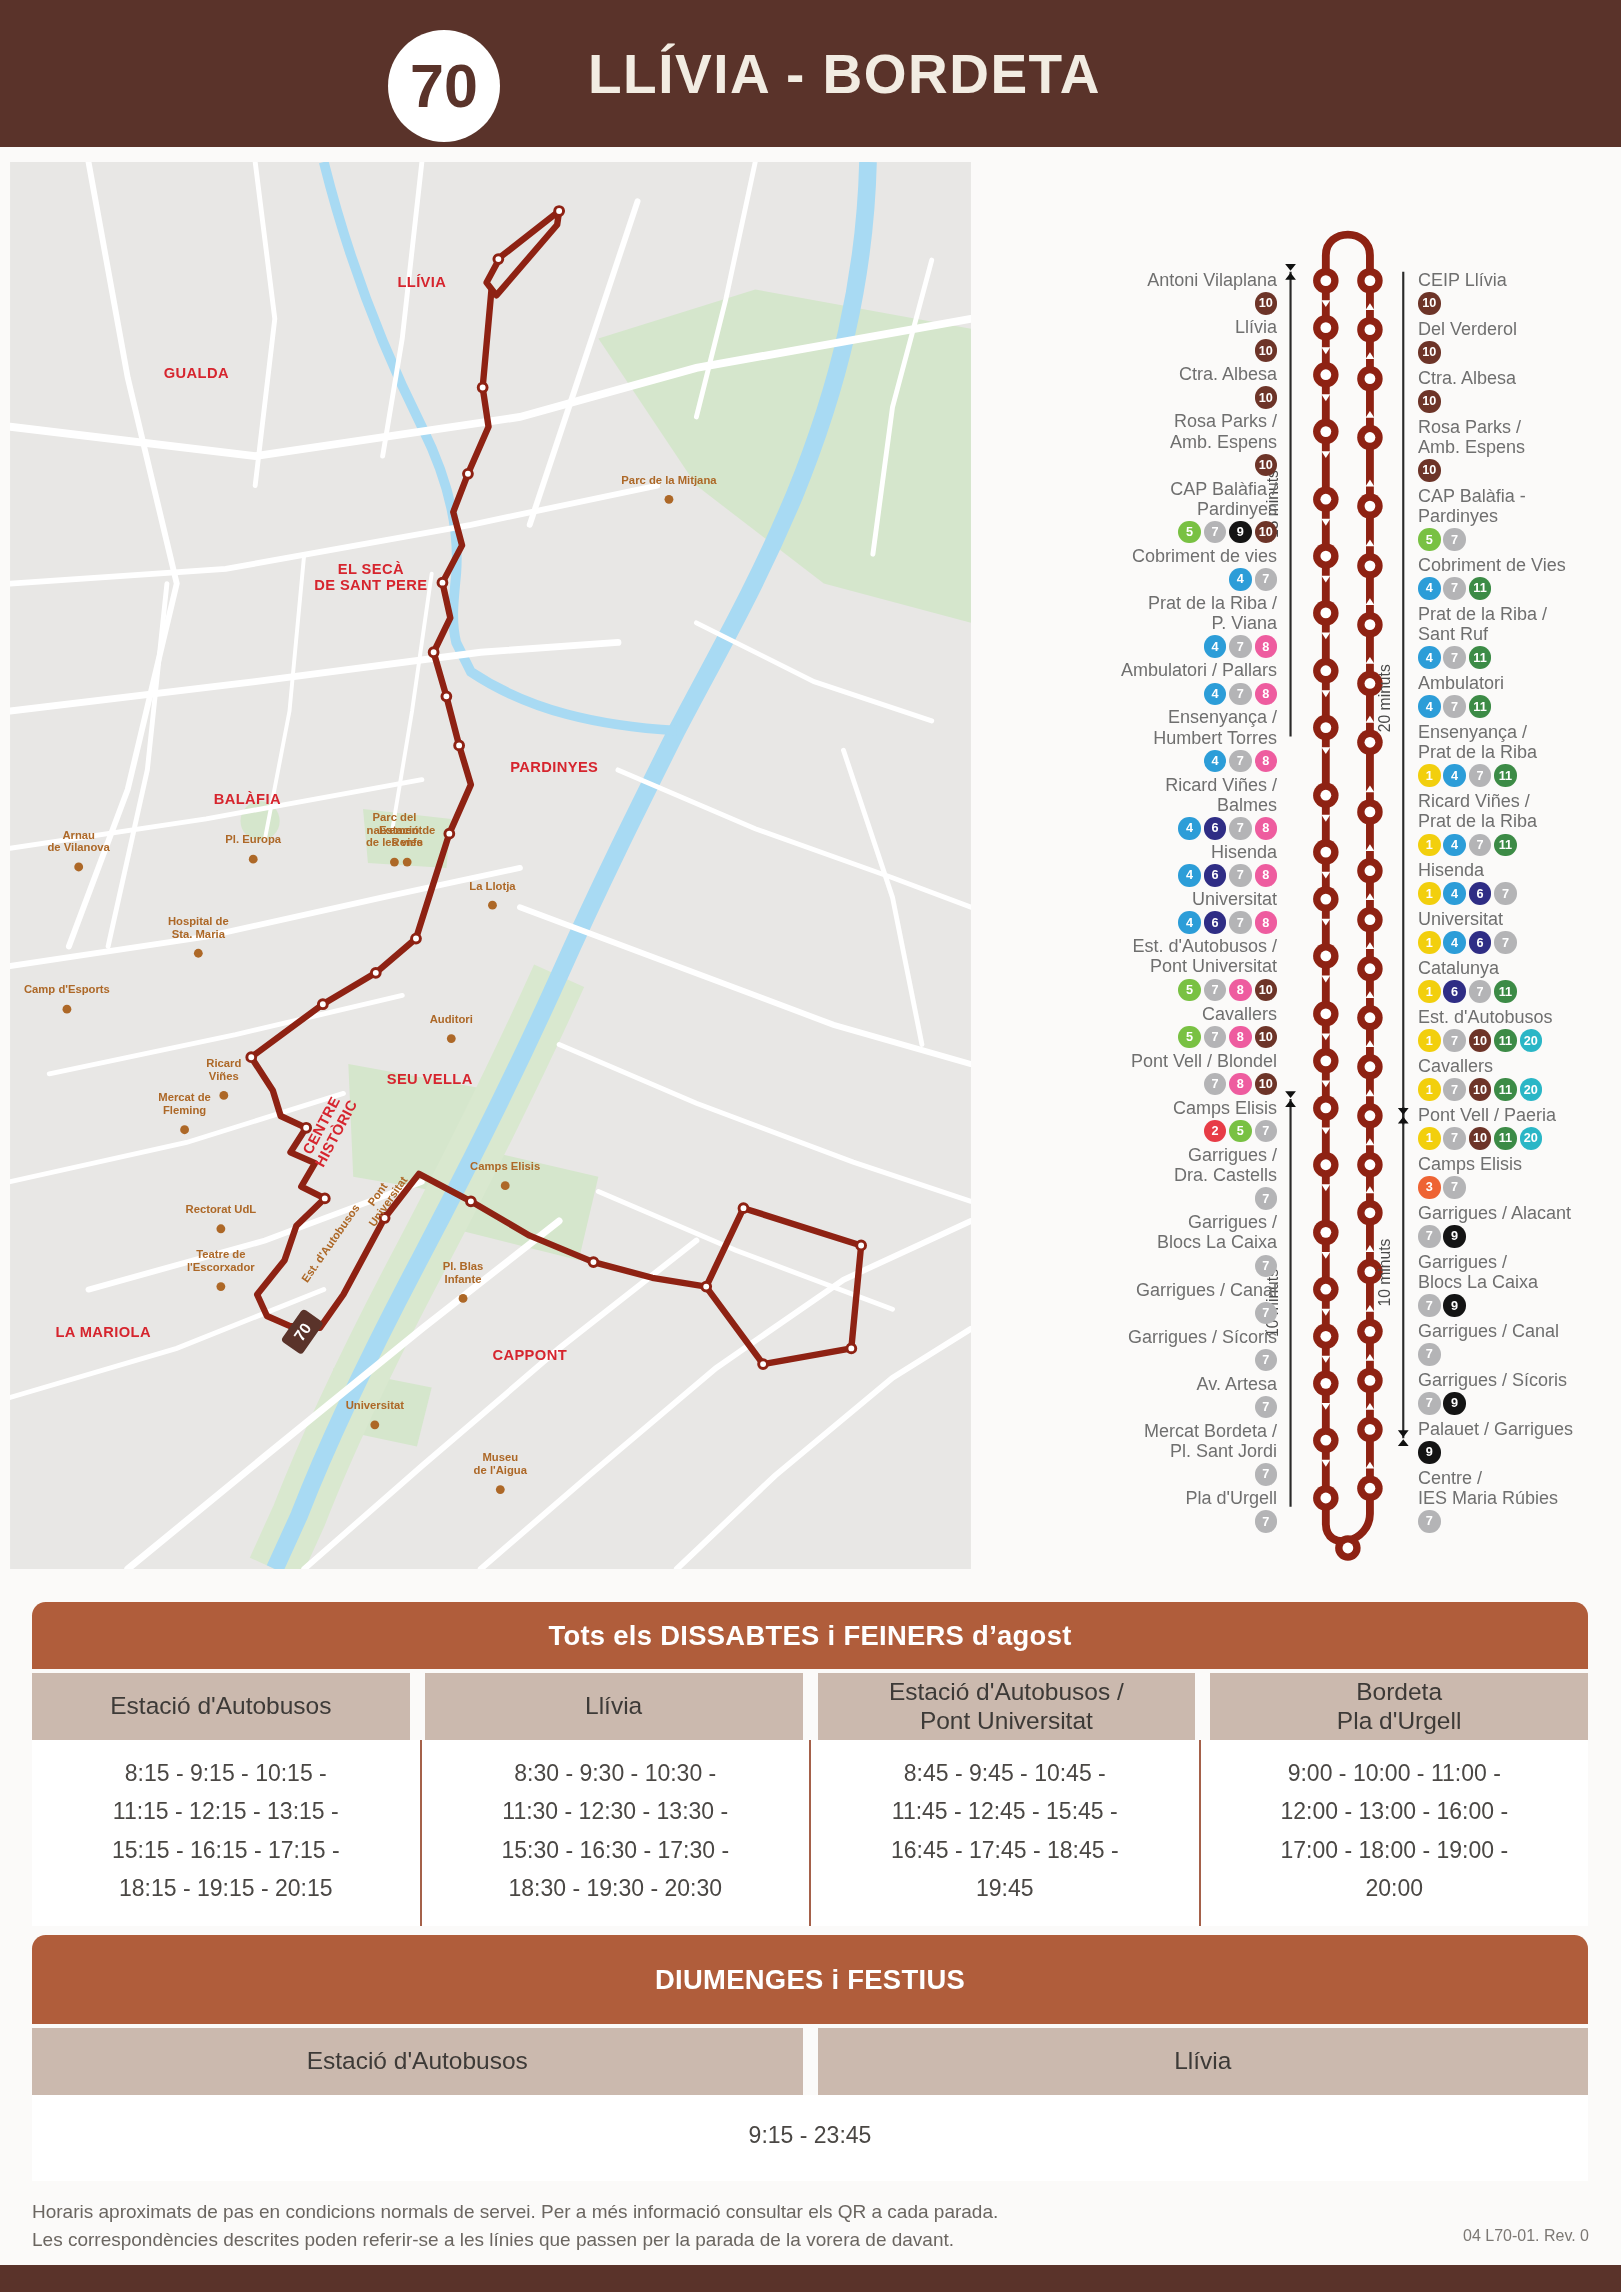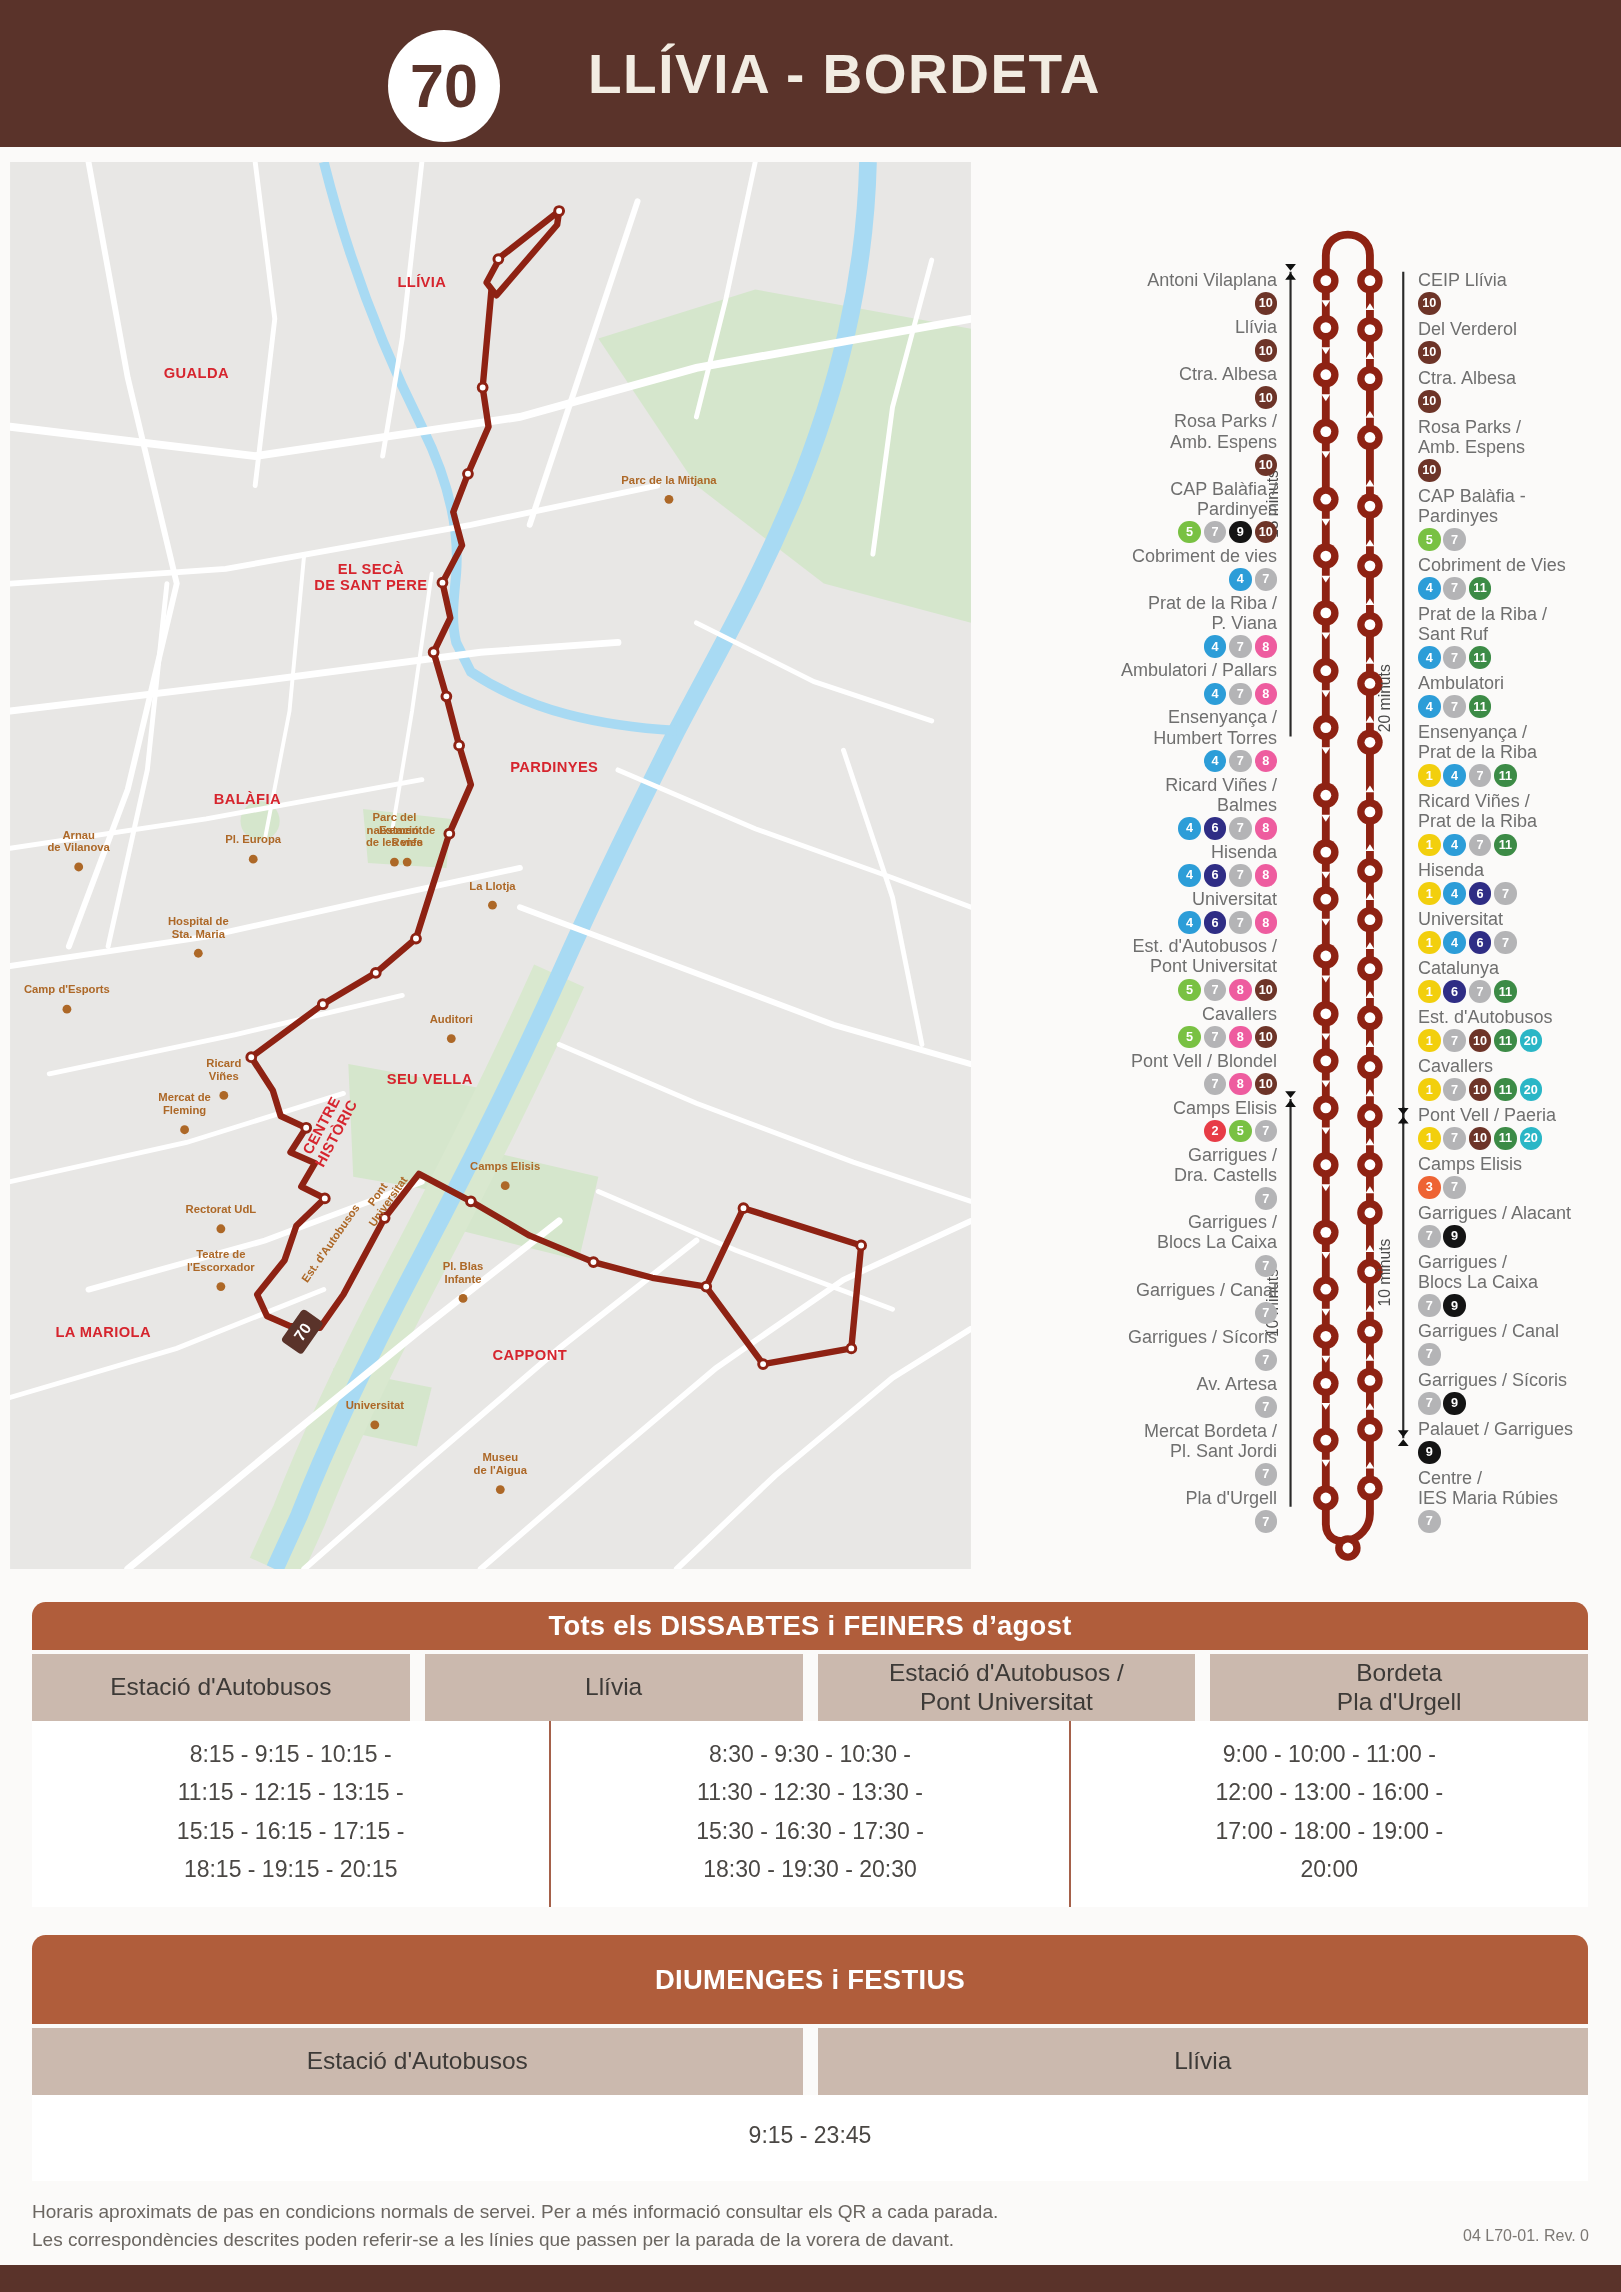--- a/index.html
+++ b/index.html
@@ -29,21 +29,21 @@
   .stop .nm{font-size:18px;line-height:1.12;color:#6f6f6f;white-space:pre-line;}
   .names.left .stop{text-align:right;}
   .badges{display:flex;gap:2.9px;margin-top:2px;}
   .names.left .badges{justify-content:flex-end;}
   .badge{width:22.5px;height:22.5px;border-radius:50%;display:flex;align-items:center;justify-content:center;
     font-size:12.7px;font-weight:bold;}
   
   .sched{position:absolute;left:32px;width:1556px;}
   .t-title{background:#b05d3b;color:#ffffff;font-weight:bold;font-size:27.4px;display:flex;
     align-items:center;justify-content:center;border-radius:13.7px 13.7px 0 0;letter-spacing:0.3px;}
-  #sat .t-title{height:48px;}
+  #sat .t-title{height:67px;}
   #sun .t-title{height:89px;}
   .t-heads{display:flex;gap:15px;margin-top:3.9px;}
   .t-head{flex:1;background:#cbb9ae;height:67px;display:flex;align-items:center;justify-content:center;
     text-align:center;font-size:24.5px;color:#3d3a37;white-space:pre-line;line-height:1.22;}
   .t-body{display:flex;background:#ffffff;}
   #sat .t-body{height:186px;}
   #sun .t-body{height:86px;}
   .t-cell{flex:1;text-align:center;font-size:23px;color:#4a4744;line-height:1.68;
     padding-top:13.7px;white-space:pre-line;}
   #sun .t-cell{padding-top:21.6px;}
@@ -731,20 +731,24 @@
     </div>
   <div class="t-body" id="sat-body">
       <div class="t-cell">8:15 - 9:15 - 10:15 -
 11:15 - 12:15 - 13:15 -
 15:15 - 16:15 - 17:15 -
 18:15 - 19:15 - 20:15</div>
       <div class="t-cell">8:30 - 9:30 - 10:30 -
 11:30 - 12:30 - 13:30 -
 15:30 - 16:30 - 17:30 -
 18:30 - 19:30 - 20:30</div>
+      <div class="t-cell">8:45 - 9:45 - 10:45 -
+11:45 - 12:45 - 15:45 -
+16:45 - 17:45 - 18:45 -
+19:45</div>
       <div class="t-cell">9:00 - 10:00 - 11:00 -
 12:00 - 13:00 - 16:00 -
 17:00 - 18:00 - 19:00 -
 20:00</div>
     </div>
 </section>
 
 <section class="sched" id="sun" style="top:1935px;">
   <div class="t-title">DIUMENGES i FESTIUS</div>
   <div class="t-heads" id="sun-heads">

